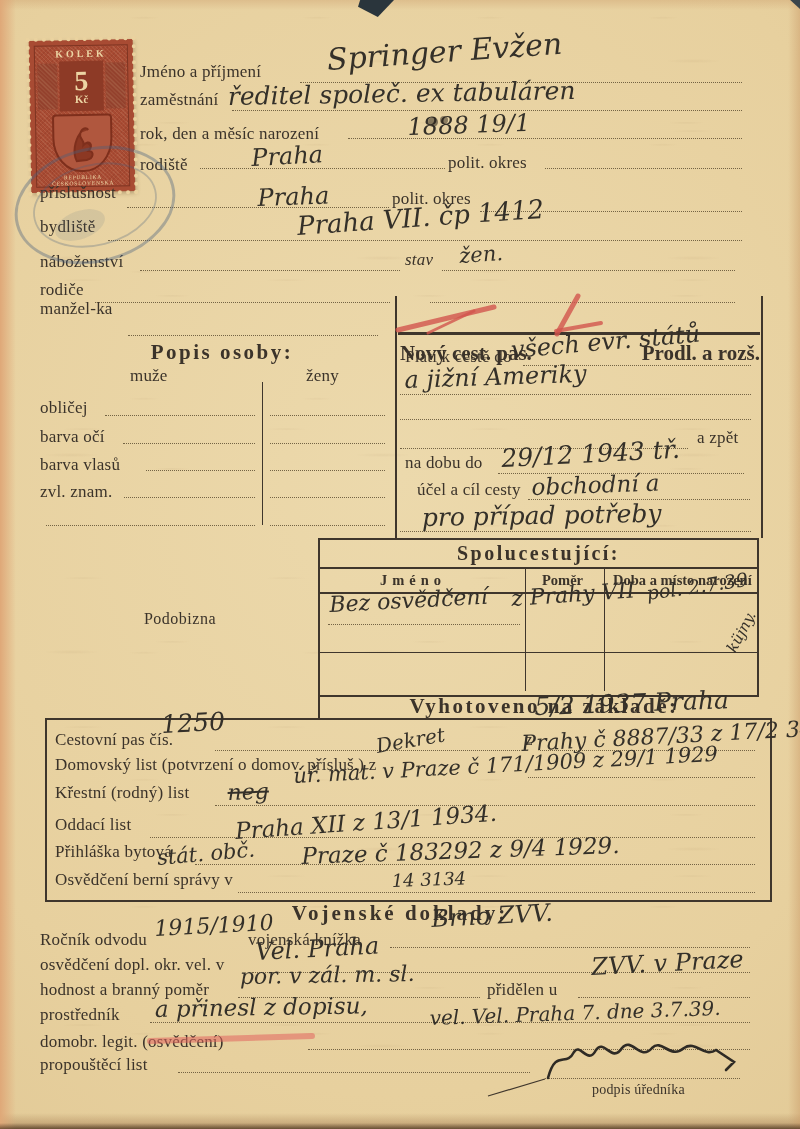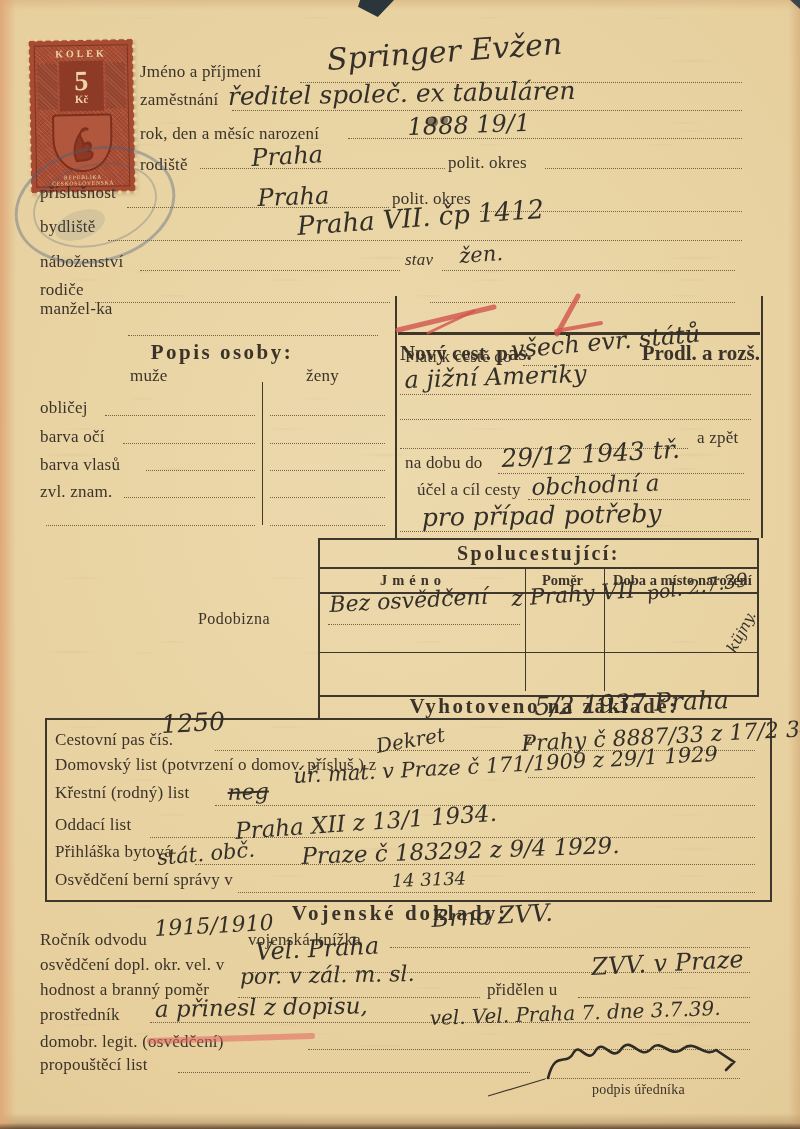--- a/index.html
+++ b/index.html
@@ -167,21 +167,21 @@
     <div class="solid" style="left:205px;top:27px;width:1.2px;height:124px;"></div>
     <div class="solid" style="left:284px;top:27px;width:1.2px;height:124px;"></div>
     <div class="solid" style="left:0;top:112px;width:437px;height:1.2px;"></div>
     <div class="dot" style="left:8px;top:84px;width:192px;"></div>
   </div>
   <div class="hw" style="left:330px;top:594px;font-size:22px;transform:rotate(-3deg);">Bez osvědčení</div>
   <div class="hw" style="left:512px;top:588px;font-size:22px;transform:rotate(-4deg);">z Prahy VII</div>
   <div class="hw" style="left:648px;top:584px;font-size:19px;transform:rotate(-8deg);">pol. 2.7.39</div>
   <div class="hw" style="left:738px;top:640px;font-size:15px;transform:rotate(-62deg);">küjny.</div>
 
-  <div class="lbl" style="left:90px;top:610px;width:180px;text-align:right;font-size:16px;letter-spacing:.5px;">Podobizna</div>
+  <div class="lbl" style="left:90px;top:610px;width:180px;text-align:center;font-size:16px;letter-spacing:.5px;">Podobizna</div>
   <div class="solid" style="left:318px;top:693px;width:1.5px;height:26px;"></div>
 
   <div class="bh" style="left:330px;top:694px;width:428px;font-size:21px;">Vyhotoveno na základě:</div>
   <div style="position:absolute;left:45px;top:718px;width:723px;height:180px;border:2px solid #3f362c;"></div>
   <div class="lbl" style="left:55px;top:730px;">Cestovní pas čís.</div>
   <div class="lbl" style="left:525px;top:730px;">z</div>
   <div class="dot" style="left:215px;top:750px;width:305px;"></div>
   <div class="dot" style="left:540px;top:750px;width:215px;"></div>
   <div class="lbl" style="left:55px;top:755px;">Domovský list (potvrzení o domov. přísluš.) z</div>
   <div class="dot" style="left:528px;top:777px;width:227px;"></div>

